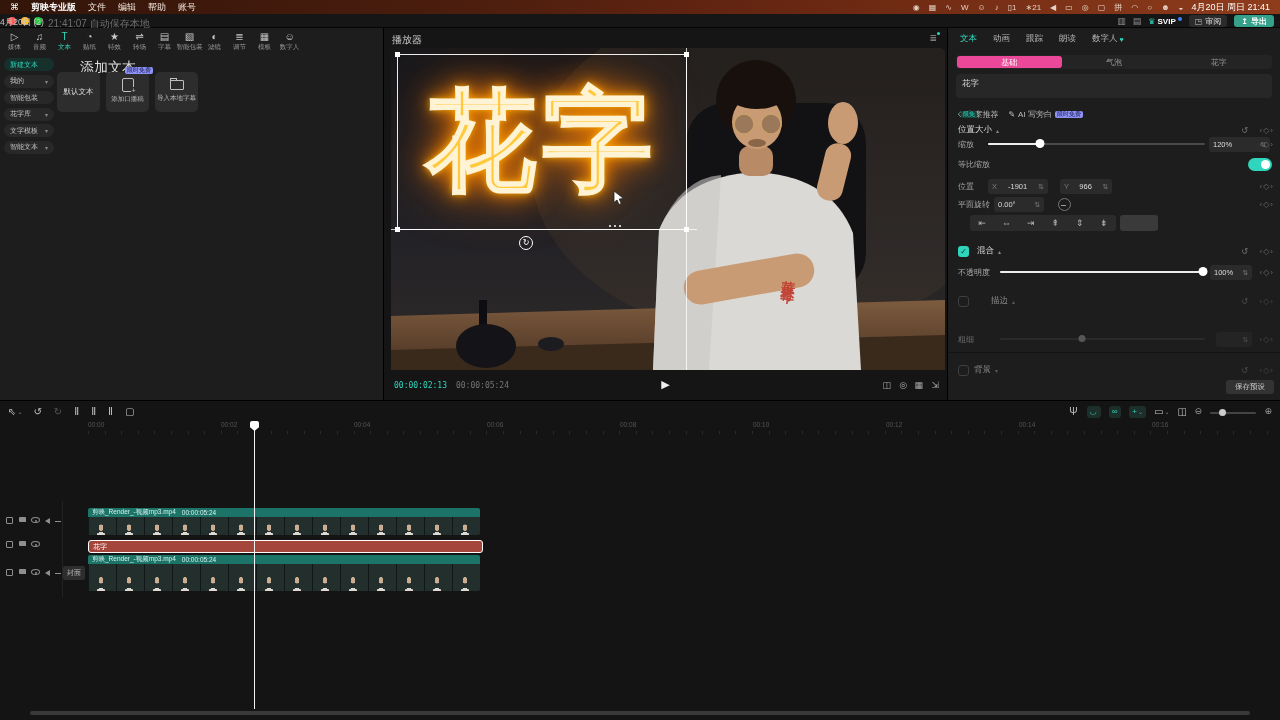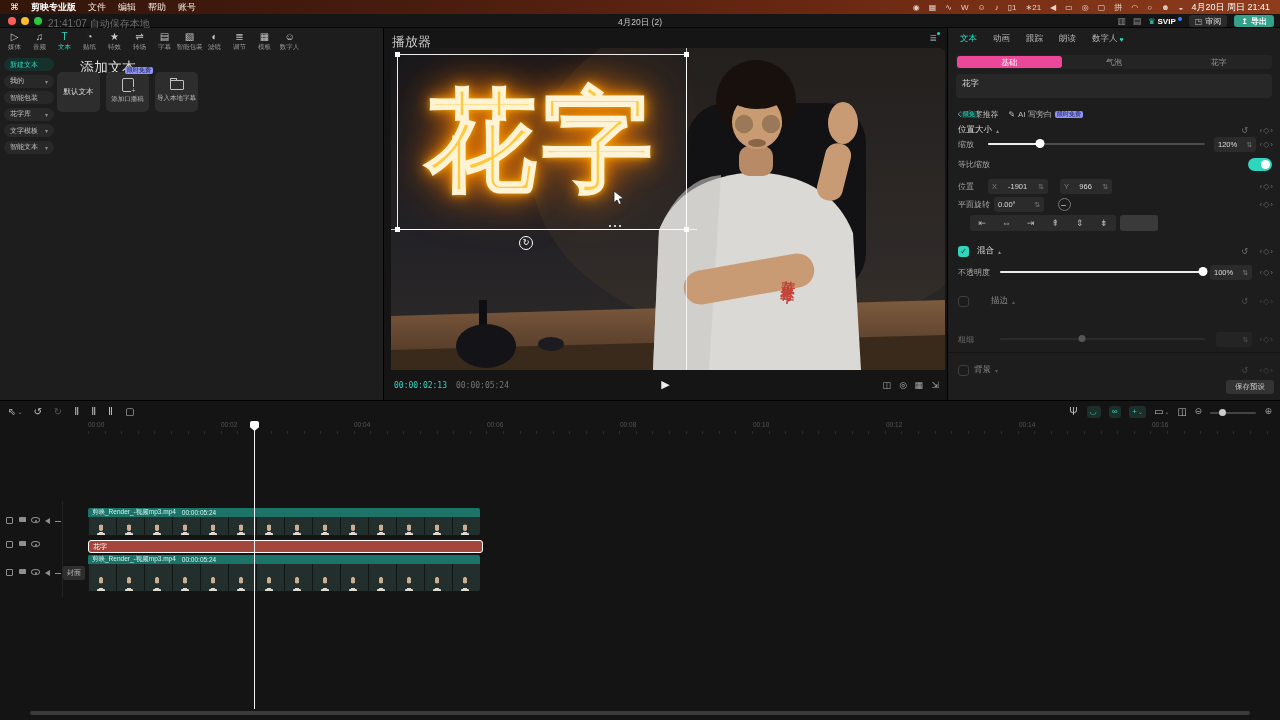--- a/index.html
+++ b/index.html
@@ -17,21 +17,21 @@
 .mright{margin-left:auto;display:flex;gap:8px;align-items:center;color:#f0e2d8}
 .sic{font-size:8px;opacity:.9}
 .mdate{color:#fff;font-size:9px;white-space:nowrap}
 
 
 #titlebar{position:absolute;left:0;top:14px;width:1280px;height:14px;background:#161616;border-bottom:1px solid #050505}
 .tlights{position:absolute;left:8px;top:3px;display:flex;gap:5px}
 .tl{width:8px;height:8px;border-radius:50%}
 .tl.r{background:#ff5f57}.tl.y{background:#febc2e}.tl.g{background:#28c840}
 .autosave{position:absolute;left:48px;top:3px;color:#6e6e6e;font-size:10px}
-.wintitle{position:absolute;left:0;right:0;top:3px;text-align:center;color:#c6c6c6;font-size:8.5px}
+.wintitle{position:absolute;left:0;right:0;top:3px;color:#c6c6c6;font-size:8.5px}
 .tbright{position:absolute;right:6px;top:0;height:14px;display:flex;align-items:center;gap:7px}
 .layic{color:#8f8f8f;font-size:9px}
 .layic.l1::after{content:"▥"}.layic.l2::after{content:"▤"}
 .svip{display:flex;align-items:center;font-size:8px;font-weight:bold;color:#fff}
 .crown::after{content:"♛";color:#2fd6bd;font-size:8px;margin-right:2px}
 .bdot{width:4px;height:4px;background:#3b82f6;border-radius:50%;margin-left:2px;margin-top:-5px}
 .rvbtn{background:#2b2b2b;border-radius:3px;height:12px;display:flex;align-items:center;gap:3px;padding:0 6px;font-size:8px;color:#ddd}
 .rvbtn::before{content:"◳";color:#bbb}
 .exbtn{background:#35a18a;border-radius:3px;height:12px;display:flex;align-items:center;gap:3px;padding:0 7px;font-size:8px;color:#fff;font-weight:bold}
 .exbtn::before{content:"↥"}
@@ -54,21 +54,21 @@
 .card .clabel{text-align:center;font-size:6.5px;color:#bbb}
 .docic{width:12px;height:14px;border:1px solid #c0c0c0;border-radius:2px;margin:6px auto 3px;position:relative}
 .docic::after{content:"+";position:absolute;right:-3px;bottom:-3px;font-size:7px;color:#c0c0c0;background:#2d2d2d}
 .folderic{width:14px;height:10px;border:1px solid #c0c0c0;border-radius:1px;margin:8px auto 4px;position:relative}
 .folderic::before{content:"";position:absolute;top:-3px;left:-1px;width:5px;height:2px;border:1px solid #c0c0c0;border-bottom:none;border-radius:1px 1px 0 0}
 .badge{position:absolute;font-size:6px;padding:0 2px;border-radius:2px;line-height:7px}
 .pbadge{top:-5px;right:-4px;background:#8e93f5;color:#15154a}
 
 
 #playerpanel{position:absolute;left:383px;top:28px;width:565px;height:372px;background:#151515;border-left:1px solid #000;border-right:1px solid #000}
-.phead{position:absolute;left:8px;top:5px;font-size:13px;color:#c8c8c8}
+.phead{position:absolute;left:8px;top:5px;font-size:10px;color:#c8c8c8}
 .psets{position:absolute;right:10px;top:5px;color:#999;font-size:9px}
 .psets::after{content:"≣"}
 .psets::before{content:"";position:absolute;right:-3px;top:-1px;width:3px;height:3px;border-radius:50%;background:#2fd6bd}
 .canvas{position:absolute;left:7px;top:20px;width:554px;height:322px;background:#060606;overflow:hidden}
 .glow{position:absolute;left:6px;top:6px;width:290px;height:176px;display:flex;align-items:center;justify-content:center;
 font-size:110px;font-weight:bold;letter-spacing:6px;color:#ffc93c;-webkit-text-stroke:2px #fff3d6;
 text-shadow:0 0 6px #ffb300,0 0 16px #ff9500,0 0 30px #ff7e00,0 0 52px rgba(255,110,0,.85)}
 .selbox{position:absolute;left:6px;top:6px;width:290px;height:176px;border:1px solid rgba(255,255,255,.92)}
 .hnd{position:absolute;width:5px;height:5px;background:#fff}
 .vguide{position:absolute;left:295px;top:0;height:322px;width:1px;background:rgba(255,255,255,.75)}
@@ -467,21 +467,21 @@
     <span class="reset"></span>
       <span class="kf"></span>
   </div>
   <div class="irow" style="top:108px">
     <span class="flabel">缩放</span>
     <div class="slider" style="left:30px;width:217px">
       <div class="trk"></div>
         <div class="fil" style="width:24%"></div>
         <div class="thm" style="left:24%"></div>
     </div>
-    <div class="vbox" style="right:18px;width:42px">
+    <div class="vbox" style="right:4px;width:61px">
         <span>120%</span>
         <span class="stp"></span>
       </div>
     <span class="kf"></span>
   </div>
   <div class="irow" style="top:128px">
     <span class="flabel">等比缩放</span>
     <span class="toggle on"></span>
   </div>
   <div class="irow" style="top:150px">

